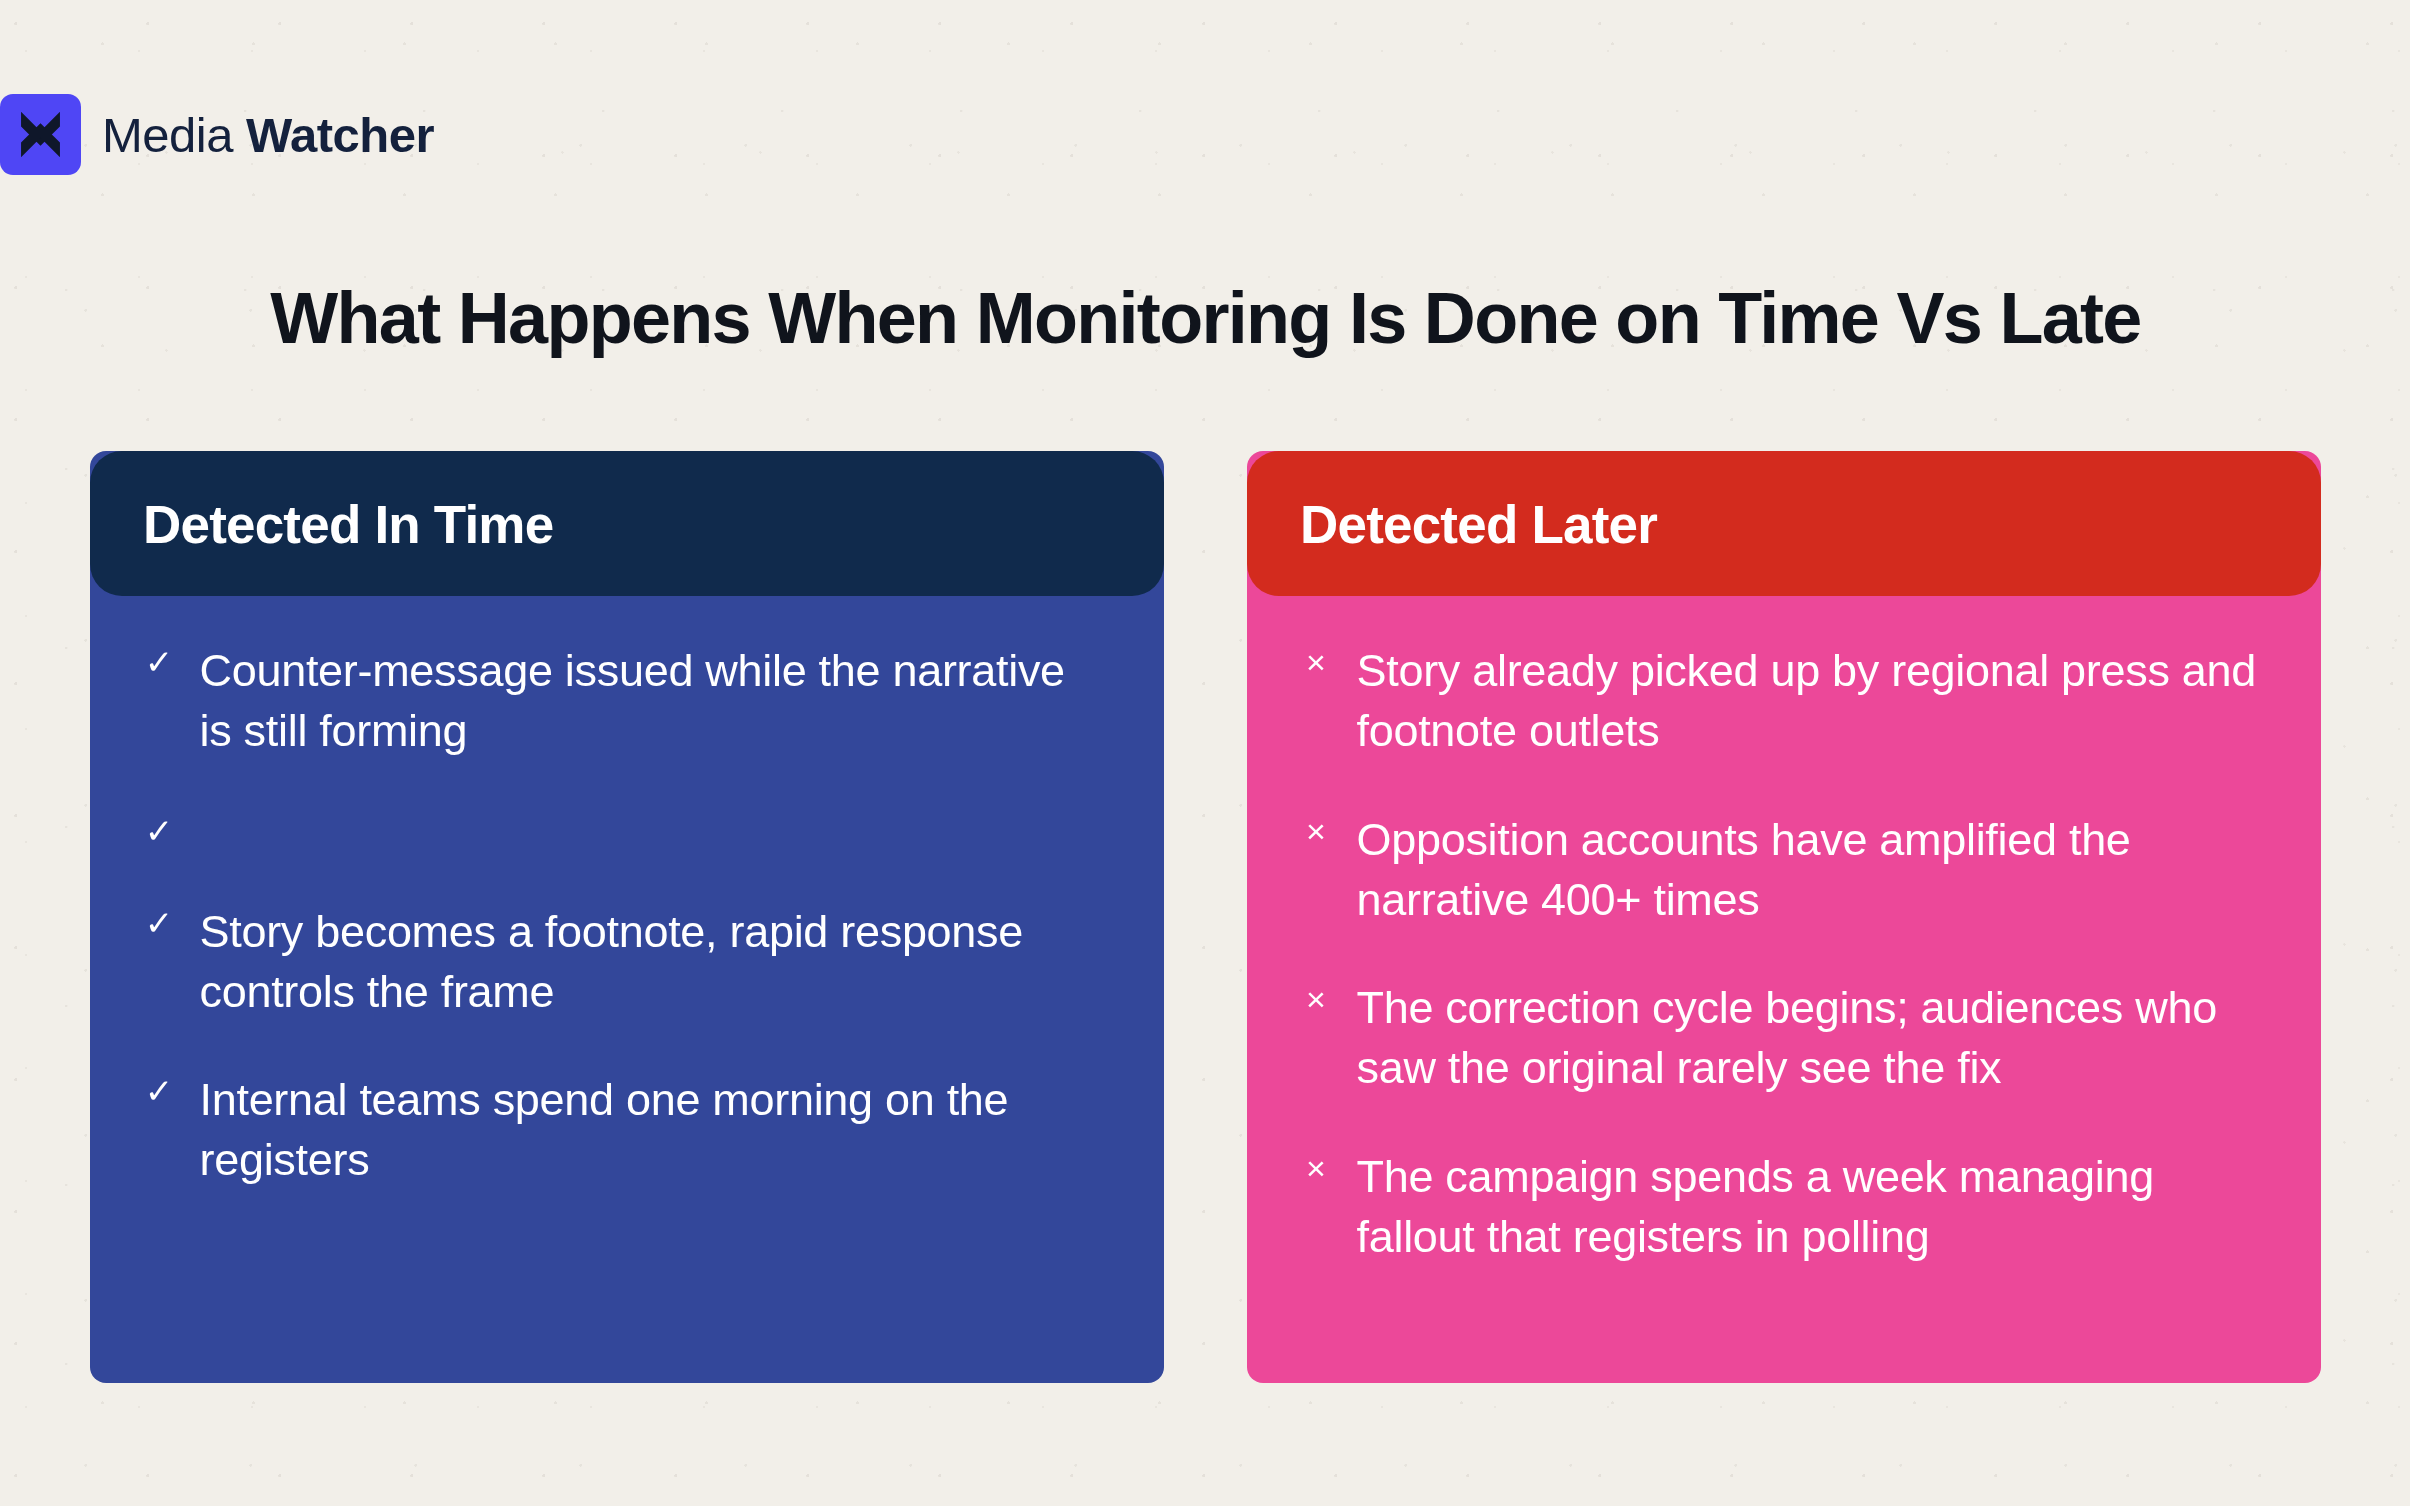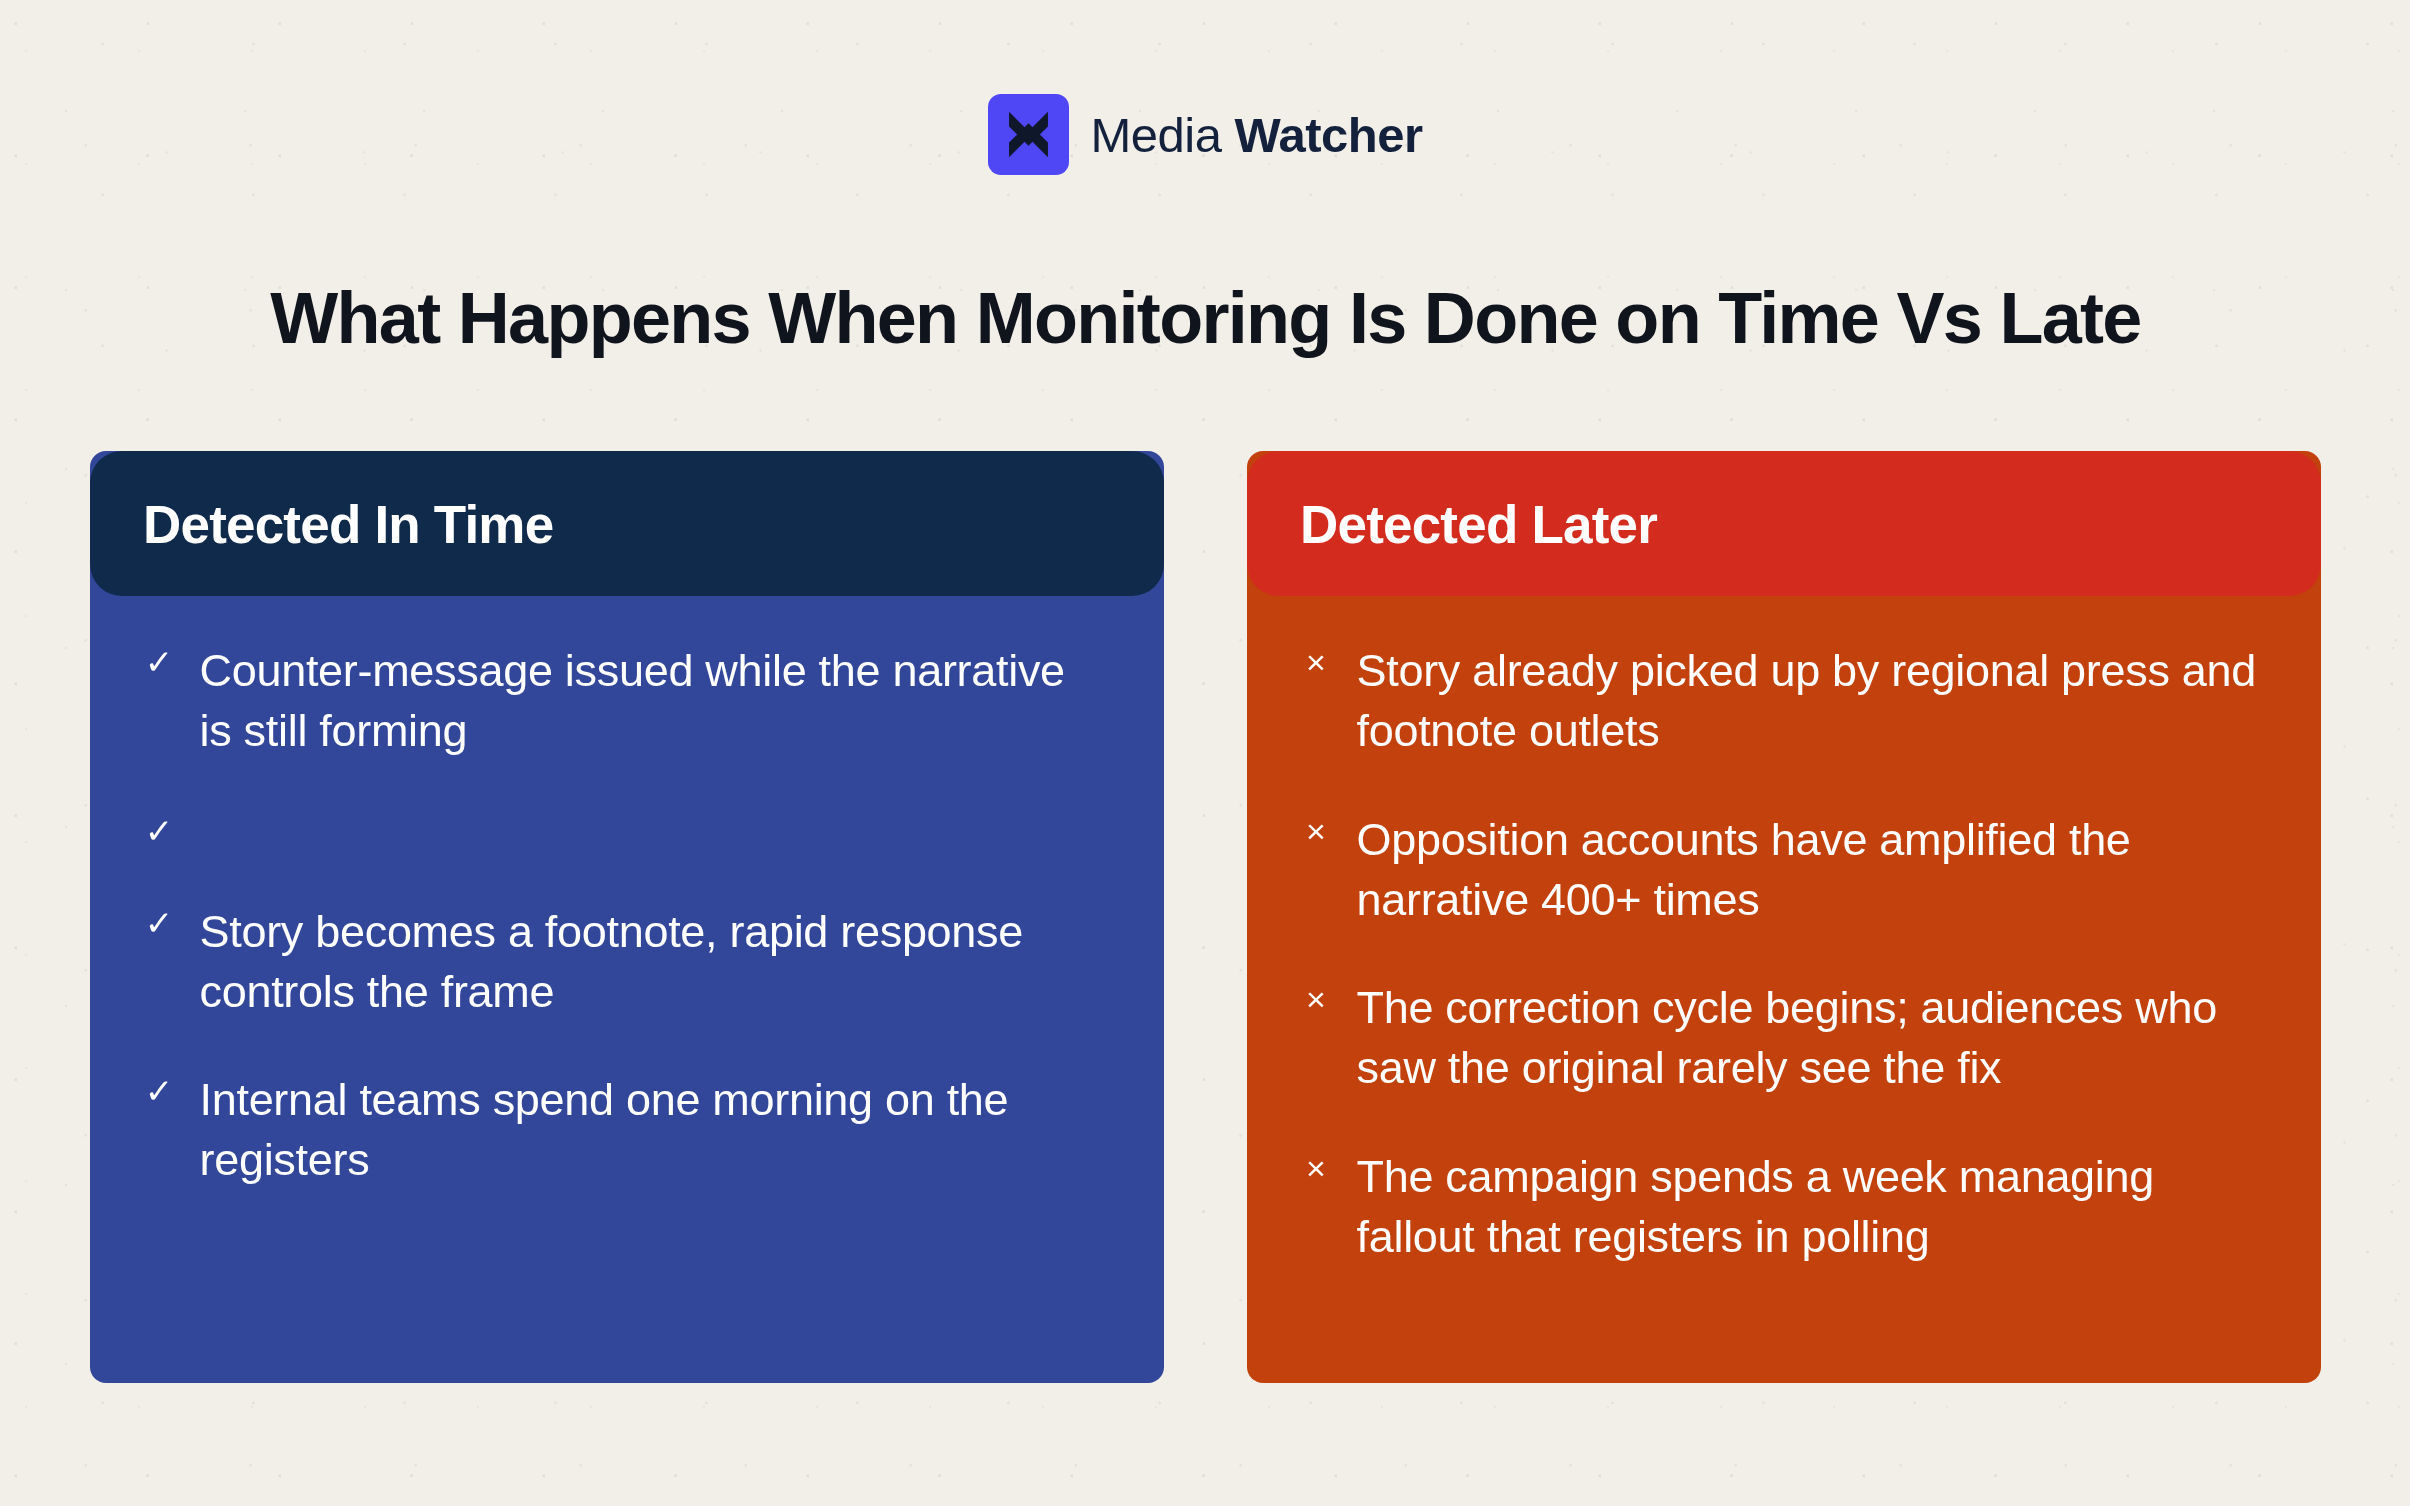--- a/index.html
+++ b/index.html
@@ -36,21 +36,20 @@
     position: relative;
     width: 2411px;
     height: 1507px;
     z-index: 2;
   }
 
   
   .brand {
     display: flex;
     align-items: center;
-    justify-content: center;
     gap: 21px;
     padding-top: 94px;
   }
   .brand-mark {
     width: 81px;
     height: 81px;
     display: block;
   }
   .brand-text {
     font-size: 49px;
@@ -82,21 +81,21 @@
   }
 
   .card {
     width: 1092px;
     border-radius: 16px;
     position: relative;
     overflow: hidden;
     min-height: 932px;
   }
   .card.good { background: #33479a; }
-  .card.bad  { background: #c2410c; margin-left: 28px; }
+  .card.bad  { background: #ec4899; margin-left: 28px; }
 
   .card-header {
     border-radius: 32px;
     padding: 43px 53px 41px 53px;
     position: relative;
     z-index: 2;
   }
   .card.good .card-header { background: #0d2murky; }
   .card.good .card-header { background: #0d2murky; }
   .card.good .card-header { background: #102a4c; }

